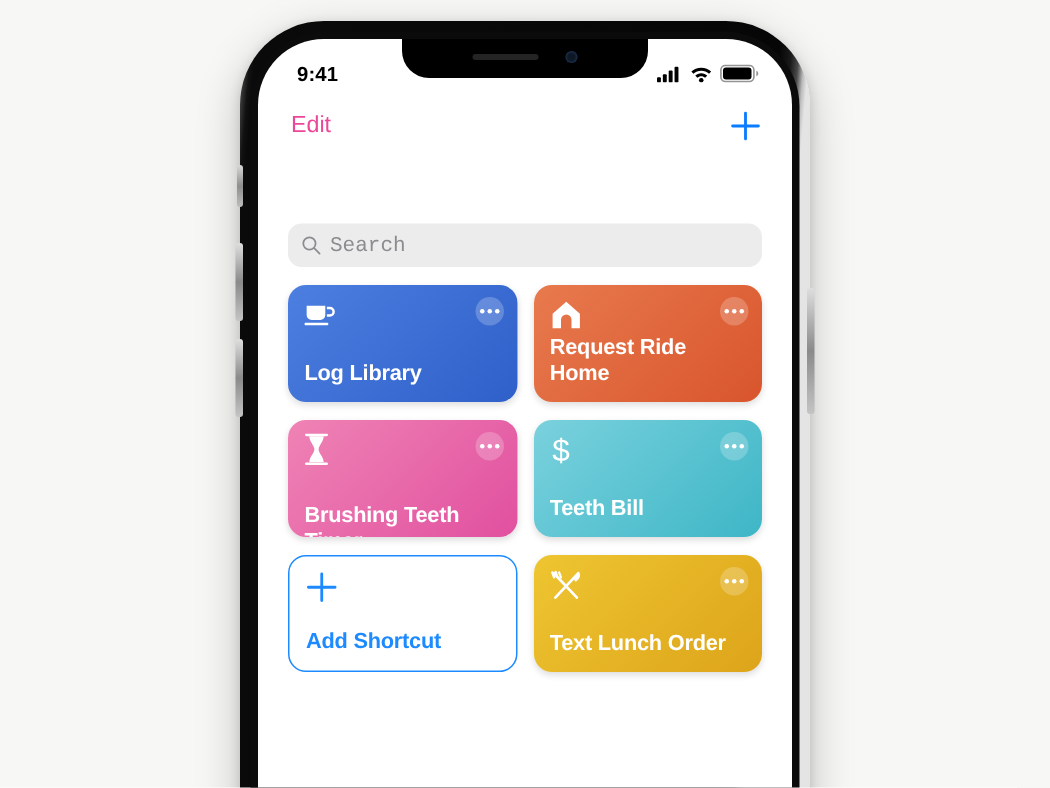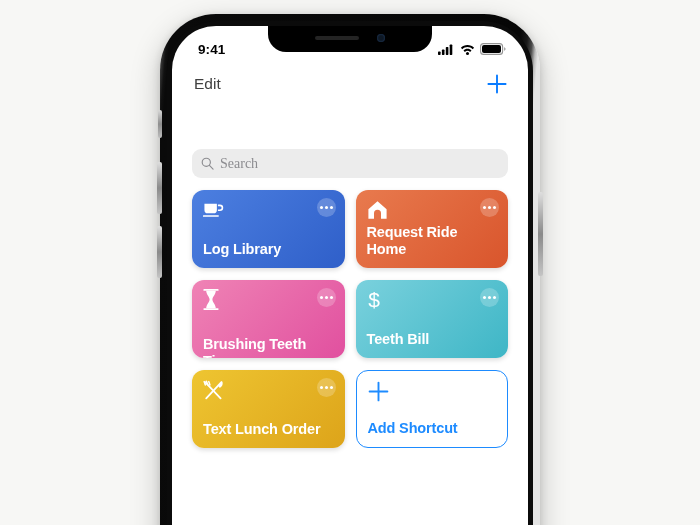--- a/index.html
+++ b/index.html
@@ -131,21 +131,21 @@
     position: absolute;
     top: 40px; left: 0; right: 0;
     height: 36px;
     display: flex;
     align-items: center;
     justify-content: space-between;
     padding: 0 18px;
   }
   #edit-button {
     font-size: 15.5px;
-    color: #404040;
+    color: #ec4899;
     background: none;
     border: none;
     cursor: pointer;
     font-family: inherit;
     padding: 2px 4px;
   }
   #add-button {
     width: 26px; height: 26px;
     cursor: pointer;
     display: flex;
@@ -173,21 +173,21 @@
     display: flex;
     align-items: center;
     gap: 6px;
     padding: 0 9px;
     cursor: text;
   }
   #search-input {
     border: none;
     background: transparent;
     outline: none;
-    font-family: Liberation Serif, serif;
+    font-family: Liberation Mono, monospace;
     font-size: 14px;
     color: #b91c1c;
     flex: 1;
   }
   #search-input::placeholder { color: #8c8c90; }
 
   
   #shortcut-grid {
     position: absolute;
     top: 164px; left: 20px;
@@ -372,20 +372,29 @@
           <svg width="14" height="22" viewBox="0 0 14 22">
             <text x="7" y="18.2" font-family="'Liberation Sans', sans-serif" font-size="21" font-weight="400" fill="#fff" text-anchor="middle">$</text>
           </svg>
         </div>
         <div class="tile-label">Teeth Bill</div>
         <div class="tile-more-button">
             <i></i>
             <i></i>
             <i></i>
           </div>
+      </div>
+
+      <div class="shortcut-tile" id="tile-add-shortcut">
+        <div class="tile-icon">
+          <svg width="21" height="21" viewBox="0 0 21 21">
+            <path d="M10.5 1.6v17.8M1.6 10.5h17.8" stroke="#1d8bff" stroke-width="1.9" stroke-linecap="round"></path>
+          </svg>
+        </div>
+        <div class="tile-label">Add Shortcut</div>
       </div>
 
       <div class="shortcut-tile" style="background:linear-gradient(135deg,#eec531,#dda41a);">
         <div class="tile-icon">
           <svg width="21" height="21" viewBox="0 0 21 21">
             <g stroke="#fff" stroke-width="1.8" stroke-linecap="round" fill="none">
               <path d="M2.2 2.2 17.6 18.4"></path>
               <path d="M18.4 2.2 3.2 18.4"></path>
             </g>
             <g fill="#fff">
@@ -397,24 +406,15 @@
           </svg>
         </div>
         <div class="tile-label">Text Lunch Order</div>
         <div class="tile-more-button">
             <i></i>
             <i></i>
             <i></i>
           </div>
       </div>
 
-      <div class="shortcut-tile" id="tile-add-shortcut">
-        <div class="tile-icon">
-          <svg width="21" height="21" viewBox="0 0 21 21">
-            <path d="M10.5 1.6v17.8M1.6 10.5h17.8" stroke="#1d8bff" stroke-width="1.9" stroke-linecap="round"></path>
-          </svg>
-        </div>
-        <div class="tile-label">Add Shortcut</div>
-      </div>
-
     </div>
   </div>
 </div>
 
 </body></html>

